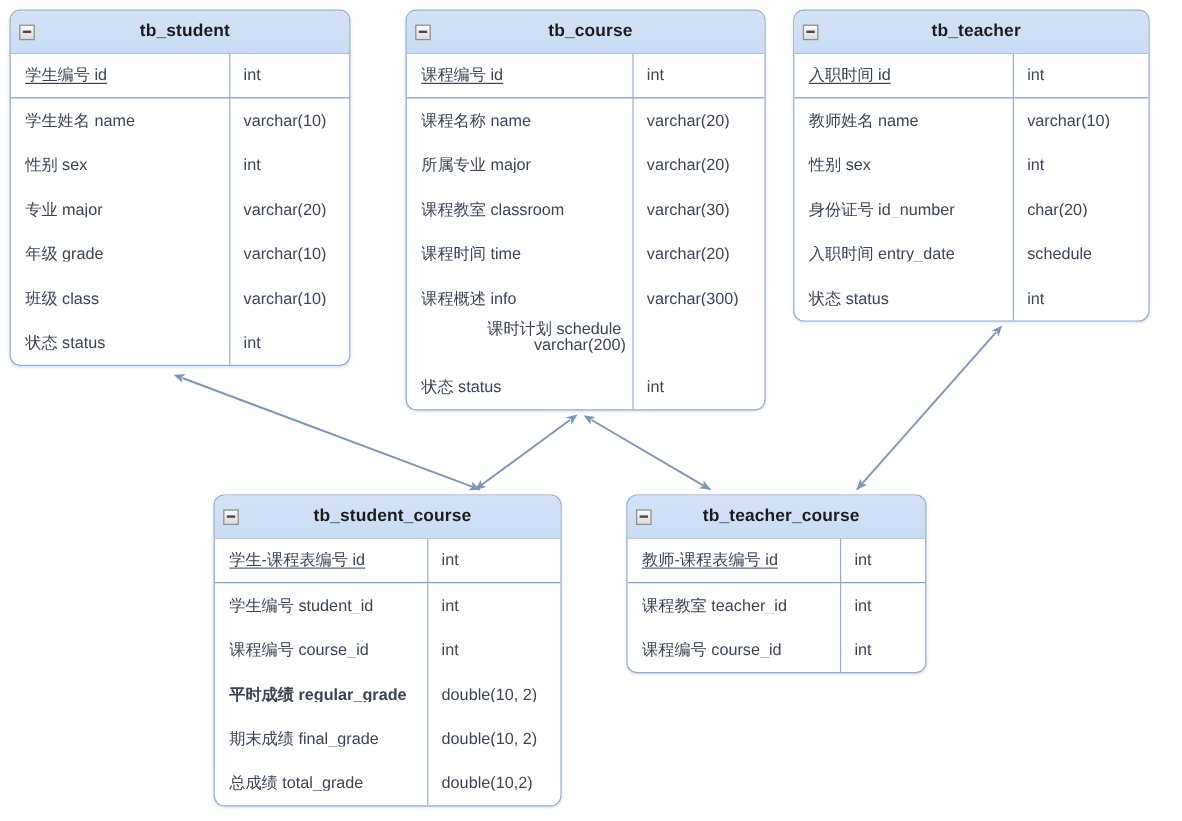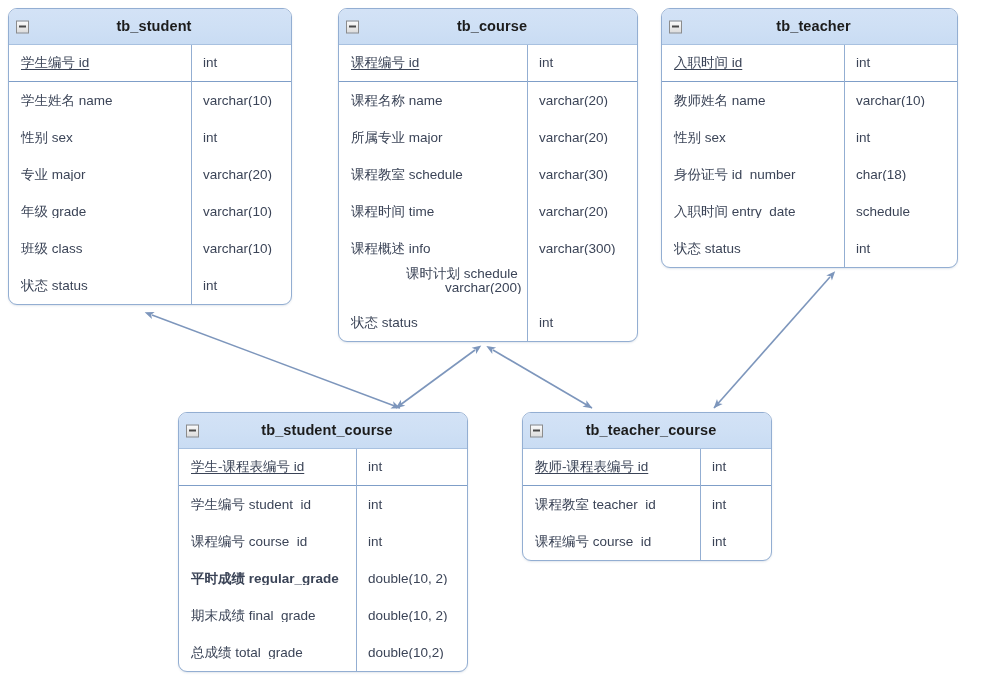--- a/index.html
+++ b/index.html
@@ -205,21 +205,21 @@
           </div>
           <div class="attr-row" style="height: 37px;">
             <div class="attr-name" style="width: 188px;">课程名称 name</div>
             <div class="attr-type" style="width: 110px;">varchar(20)</div>
           </div>
           <div class="attr-row" style="height: 37px;">
             <div class="attr-name" style="width: 188px;">所属专业 major</div>
             <div class="attr-type" style="width: 110px;">varchar(20)</div>
           </div>
           <div class="attr-row" style="height: 37px;">
-            <div class="attr-name" style="width: 188px;">课程教室 schedule</div>
+            <div class="attr-name" style="width: 188px;">课程教室 classroom</div>
             <div class="attr-type" style="width: 110px;">varchar(30)</div>
           </div>
           <div class="attr-row" style="height: 37px;">
             <div class="attr-name" style="width: 188px;">课程时间 time</div>
             <div class="attr-type" style="width: 110px;">varchar(20)</div>
           </div>
           <div class="attr-row" style="height: 37px;">
             <div class="attr-name" style="width: 188px;">课程概述 info</div>
             <div class="attr-type" style="width: 110px;">varchar(300)</div>
           </div>
@@ -247,21 +247,21 @@
           <div class="attr-row" style="height: 37px;">
             <div class="attr-name" style="width: 182px;">教师姓名 name</div>
             <div class="attr-type" style="width: 113px;">varchar(10)</div>
           </div>
           <div class="attr-row" style="height: 37px;">
             <div class="attr-name" style="width: 182px;">性别 sex</div>
             <div class="attr-type" style="width: 113px;">int</div>
           </div>
           <div class="attr-row" style="height: 37px;">
             <div class="attr-name" style="width: 182px;">身份证号 id_number</div>
-            <div class="attr-type" style="width: 113px;">char(18)</div>
+            <div class="attr-type" style="width: 113px;">char(20)</div>
           </div>
           <div class="attr-row" style="height: 37px;">
             <div class="attr-name" style="width: 182px;">入职时间 entry_date</div>
             <div class="attr-type" style="width: 113px;">schedule</div>
           </div>
           <div class="attr-row" style="height: 37px;">
             <div class="attr-name" style="width: 182px;">状态 status</div>
             <div class="attr-type" style="width: 113px;">int</div>
           </div>
         </div>

